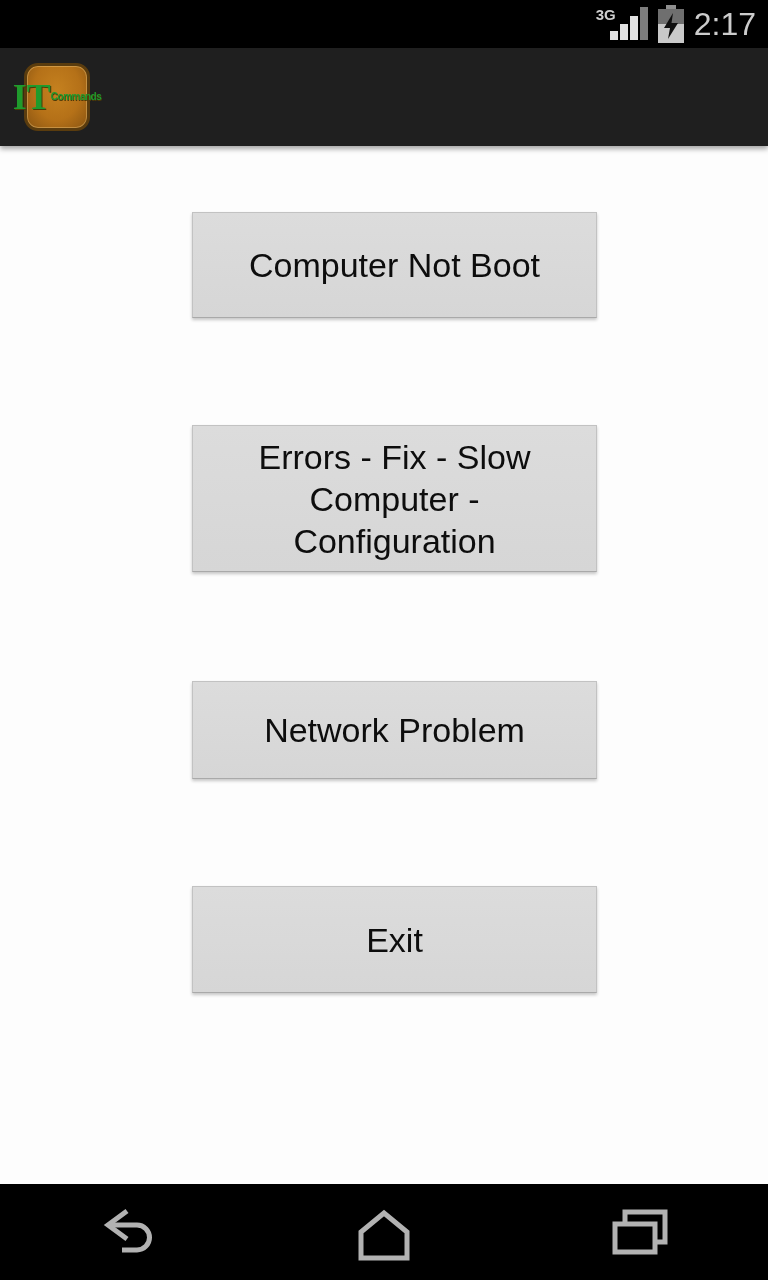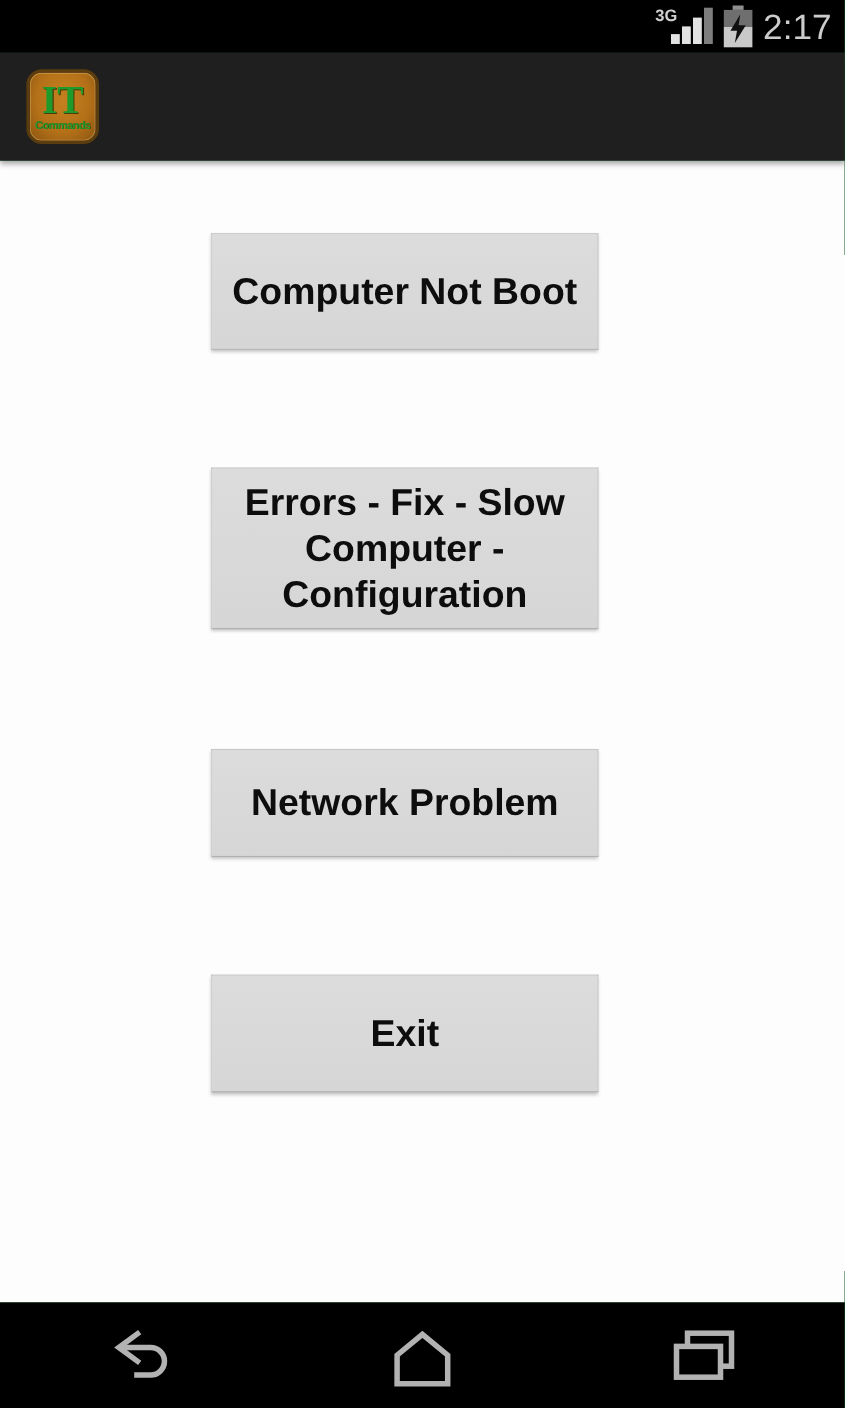--- a/index.html
+++ b/index.html
@@ -4,21 +4,21 @@
 <style>
   * { margin: 0; padding: 0; box-sizing: border-box; }
   html, body { background: #000; }
   body { font-family: "Liberation Sans", sans-serif; }
 
   .screen {
     position: relative;
     width: 768px;
     height: 1280px;
     margin: 0 auto;
-    background: #15803d;
+    background: #ef4444;
     overflow: hidden;
   }
 
   
   .status-bar {
     position: absolute;
     top: 0; left: 0;
     width: 768px; height: 48px;
     background: #000;
     display: flex;
@@ -94,21 +94,21 @@
     box-shadow: 0 3px 5px rgba(0,0,0,0.35);
     z-index: 2;
   }
   .app-icon {
     width: 66px; height: 68px;
     border-radius: 14px;
     background: radial-gradient(ellipse at 50% 40%, #c5811f 0%, #b57118 55%, #8a5512 100%);
     border: 3px solid #5a3c0e;
     box-shadow: inset 0 0 0 1px rgba(255,220,150,0.35);
     display: flex;
-    flex-direction: column;
+    flex-direction: row;
     align-items: center;
     justify-content: center;
     flex-shrink: 0;
   }
   .app-icon .it {
     font-family: "Liberation Serif", serif;
     font-weight: bold;
     font-size: 36px;
     line-height: 36px;
     color: #1f9b2c;
@@ -134,32 +134,32 @@
   
   .content {
     position: absolute;
     top: 146px; left: 0;
     width: 768px; height: 1038px;
     background: #fdfdfd;
   }
   .app-button {
     position: absolute;
     left: 192px;
-    width: 352px;
+    width: 405px;
     background: linear-gradient(to bottom, #dcdcdc, #d6d6d6);
     border: 1px solid #c2c2c2;
     border-bottom-color: #a9a9a9;
     box-shadow: 0 2px 3px rgba(0,0,0,0.22);
     display: flex;
     align-items: center;
     justify-content: center;
     text-align: center;
     color: #0d0d0d;
     font-size: 34px;
-    font-weight: bold;
+    font-weight: normal;
     line-height: 42px;
     padding: 6px 18px;
     cursor: pointer;
   }
   .btn-1 { top: 66px;  height: 106px; }
   .btn-2 { top: 279px; height: 147px; }
   .btn-3 { top: 535px; height: 98px;  }
   .btn-4 { top: 740px; height: 107px; }
 
   

